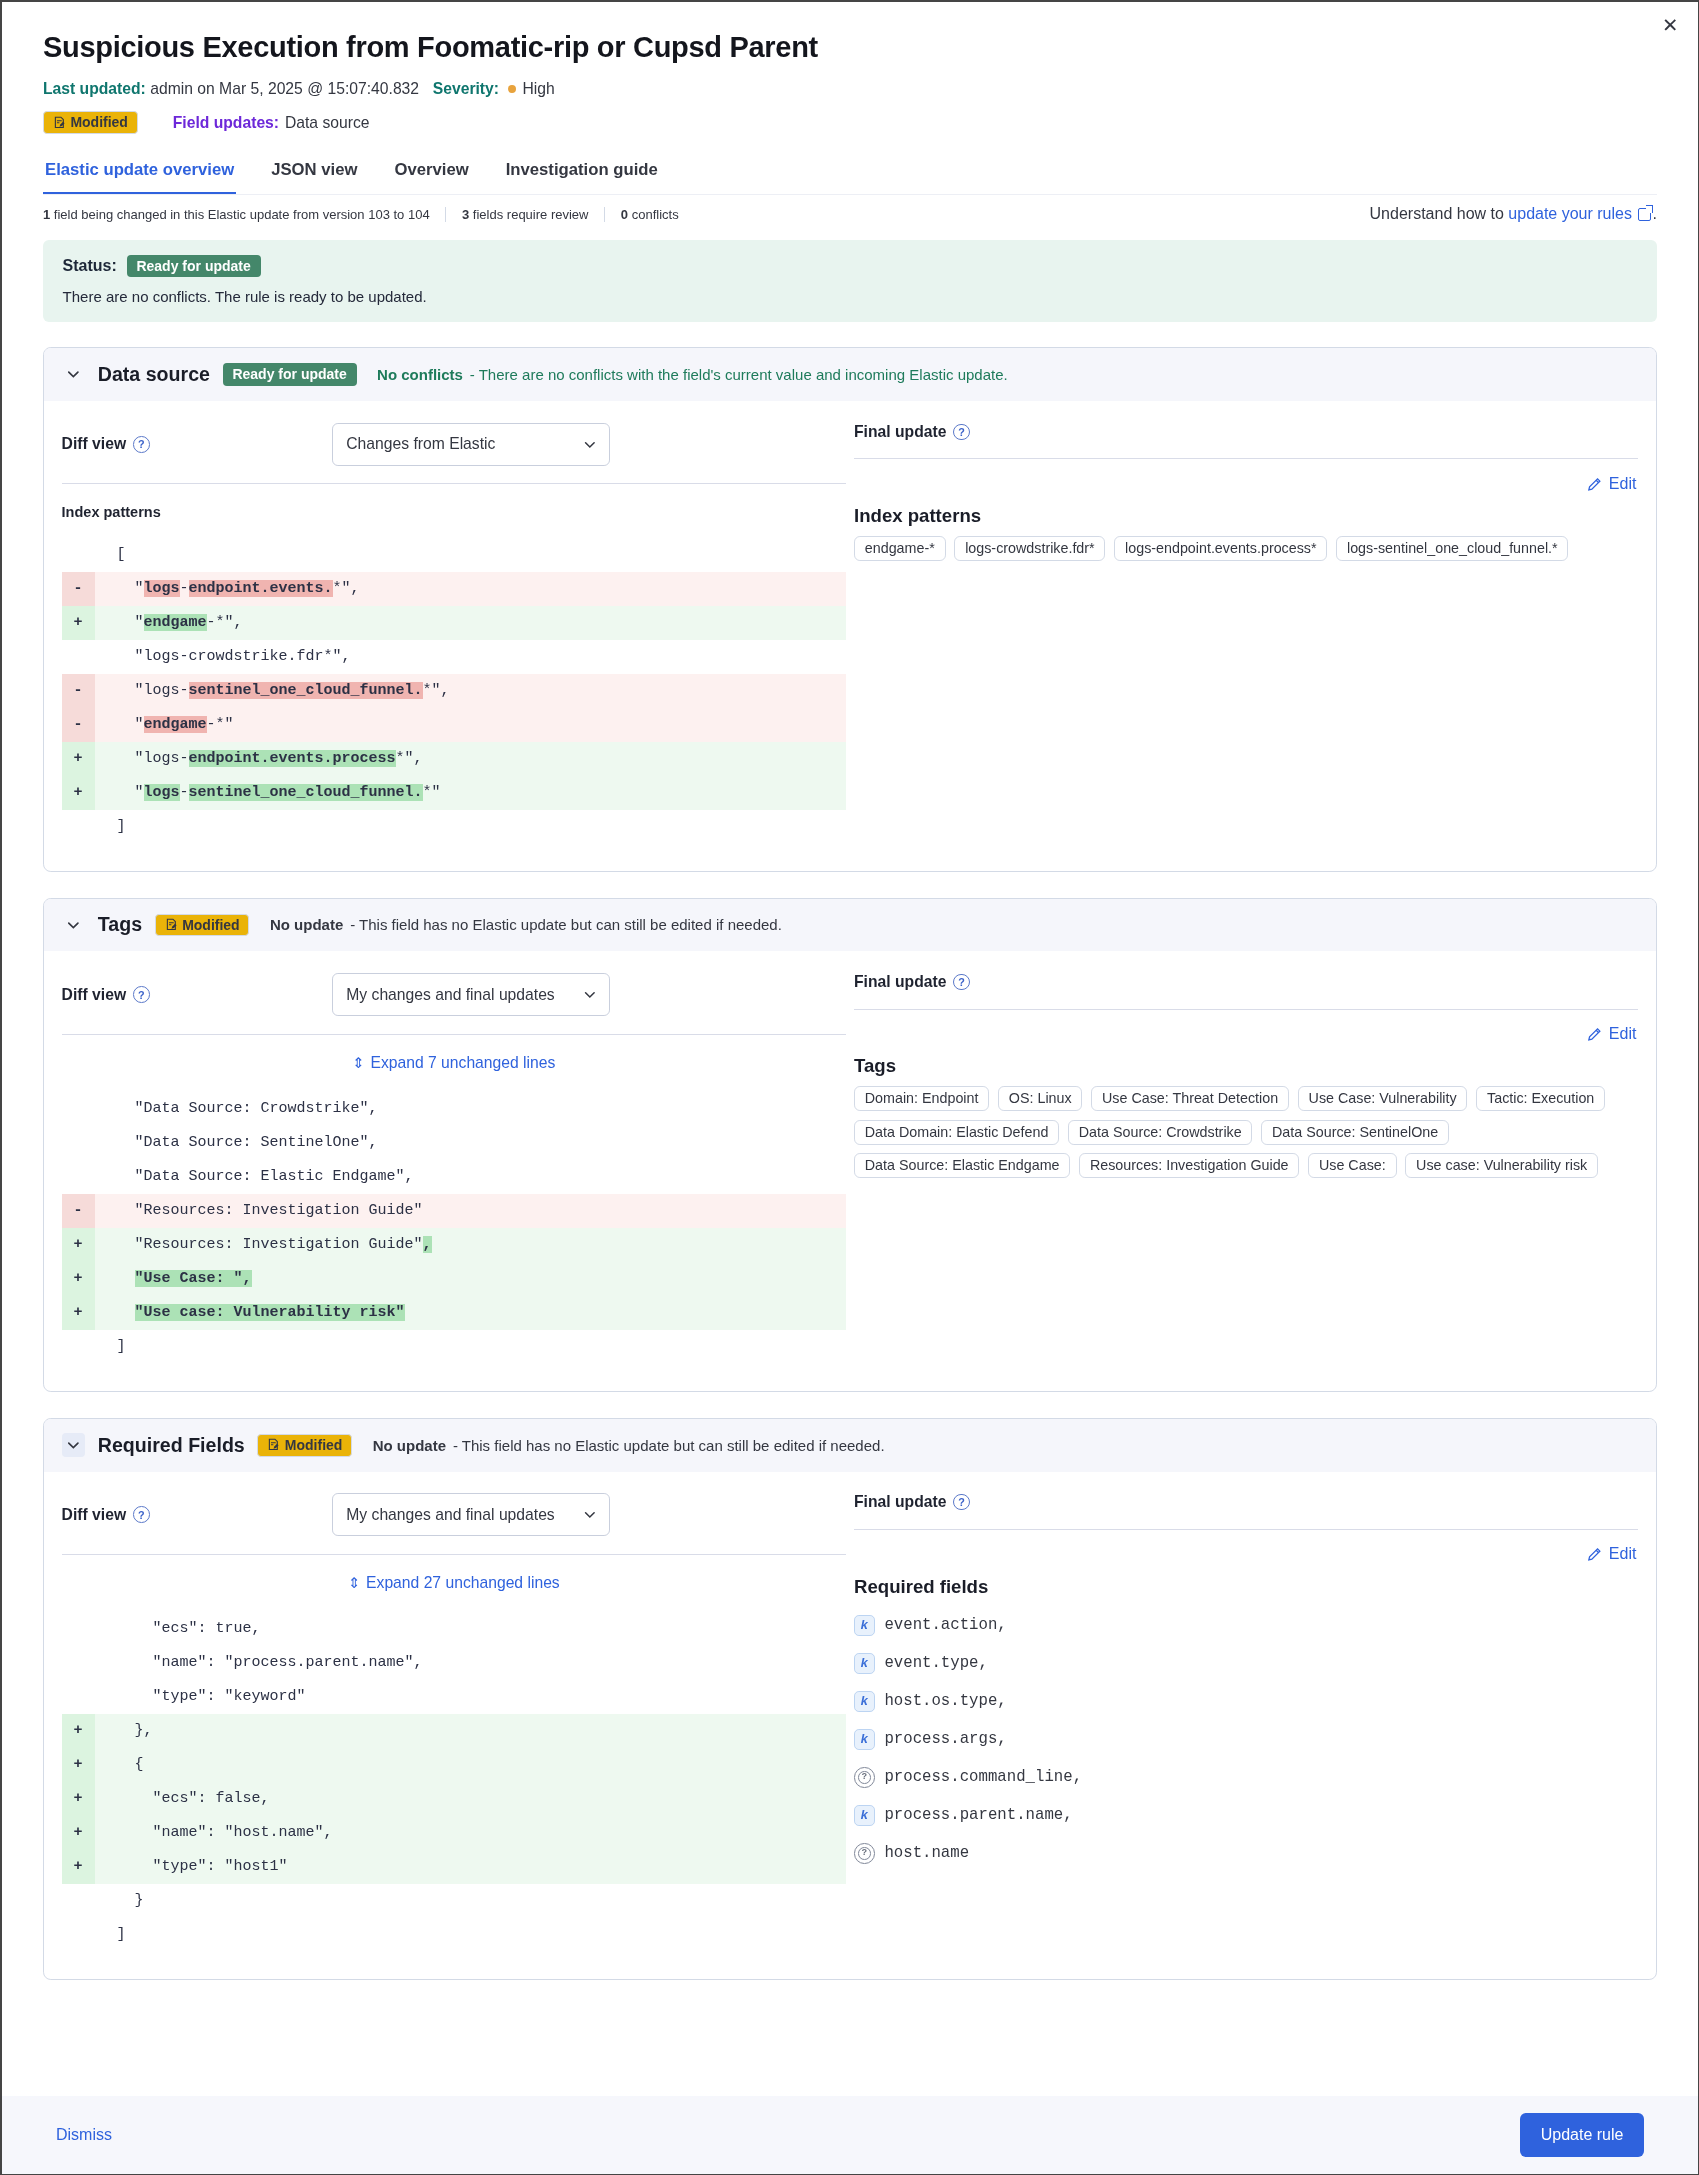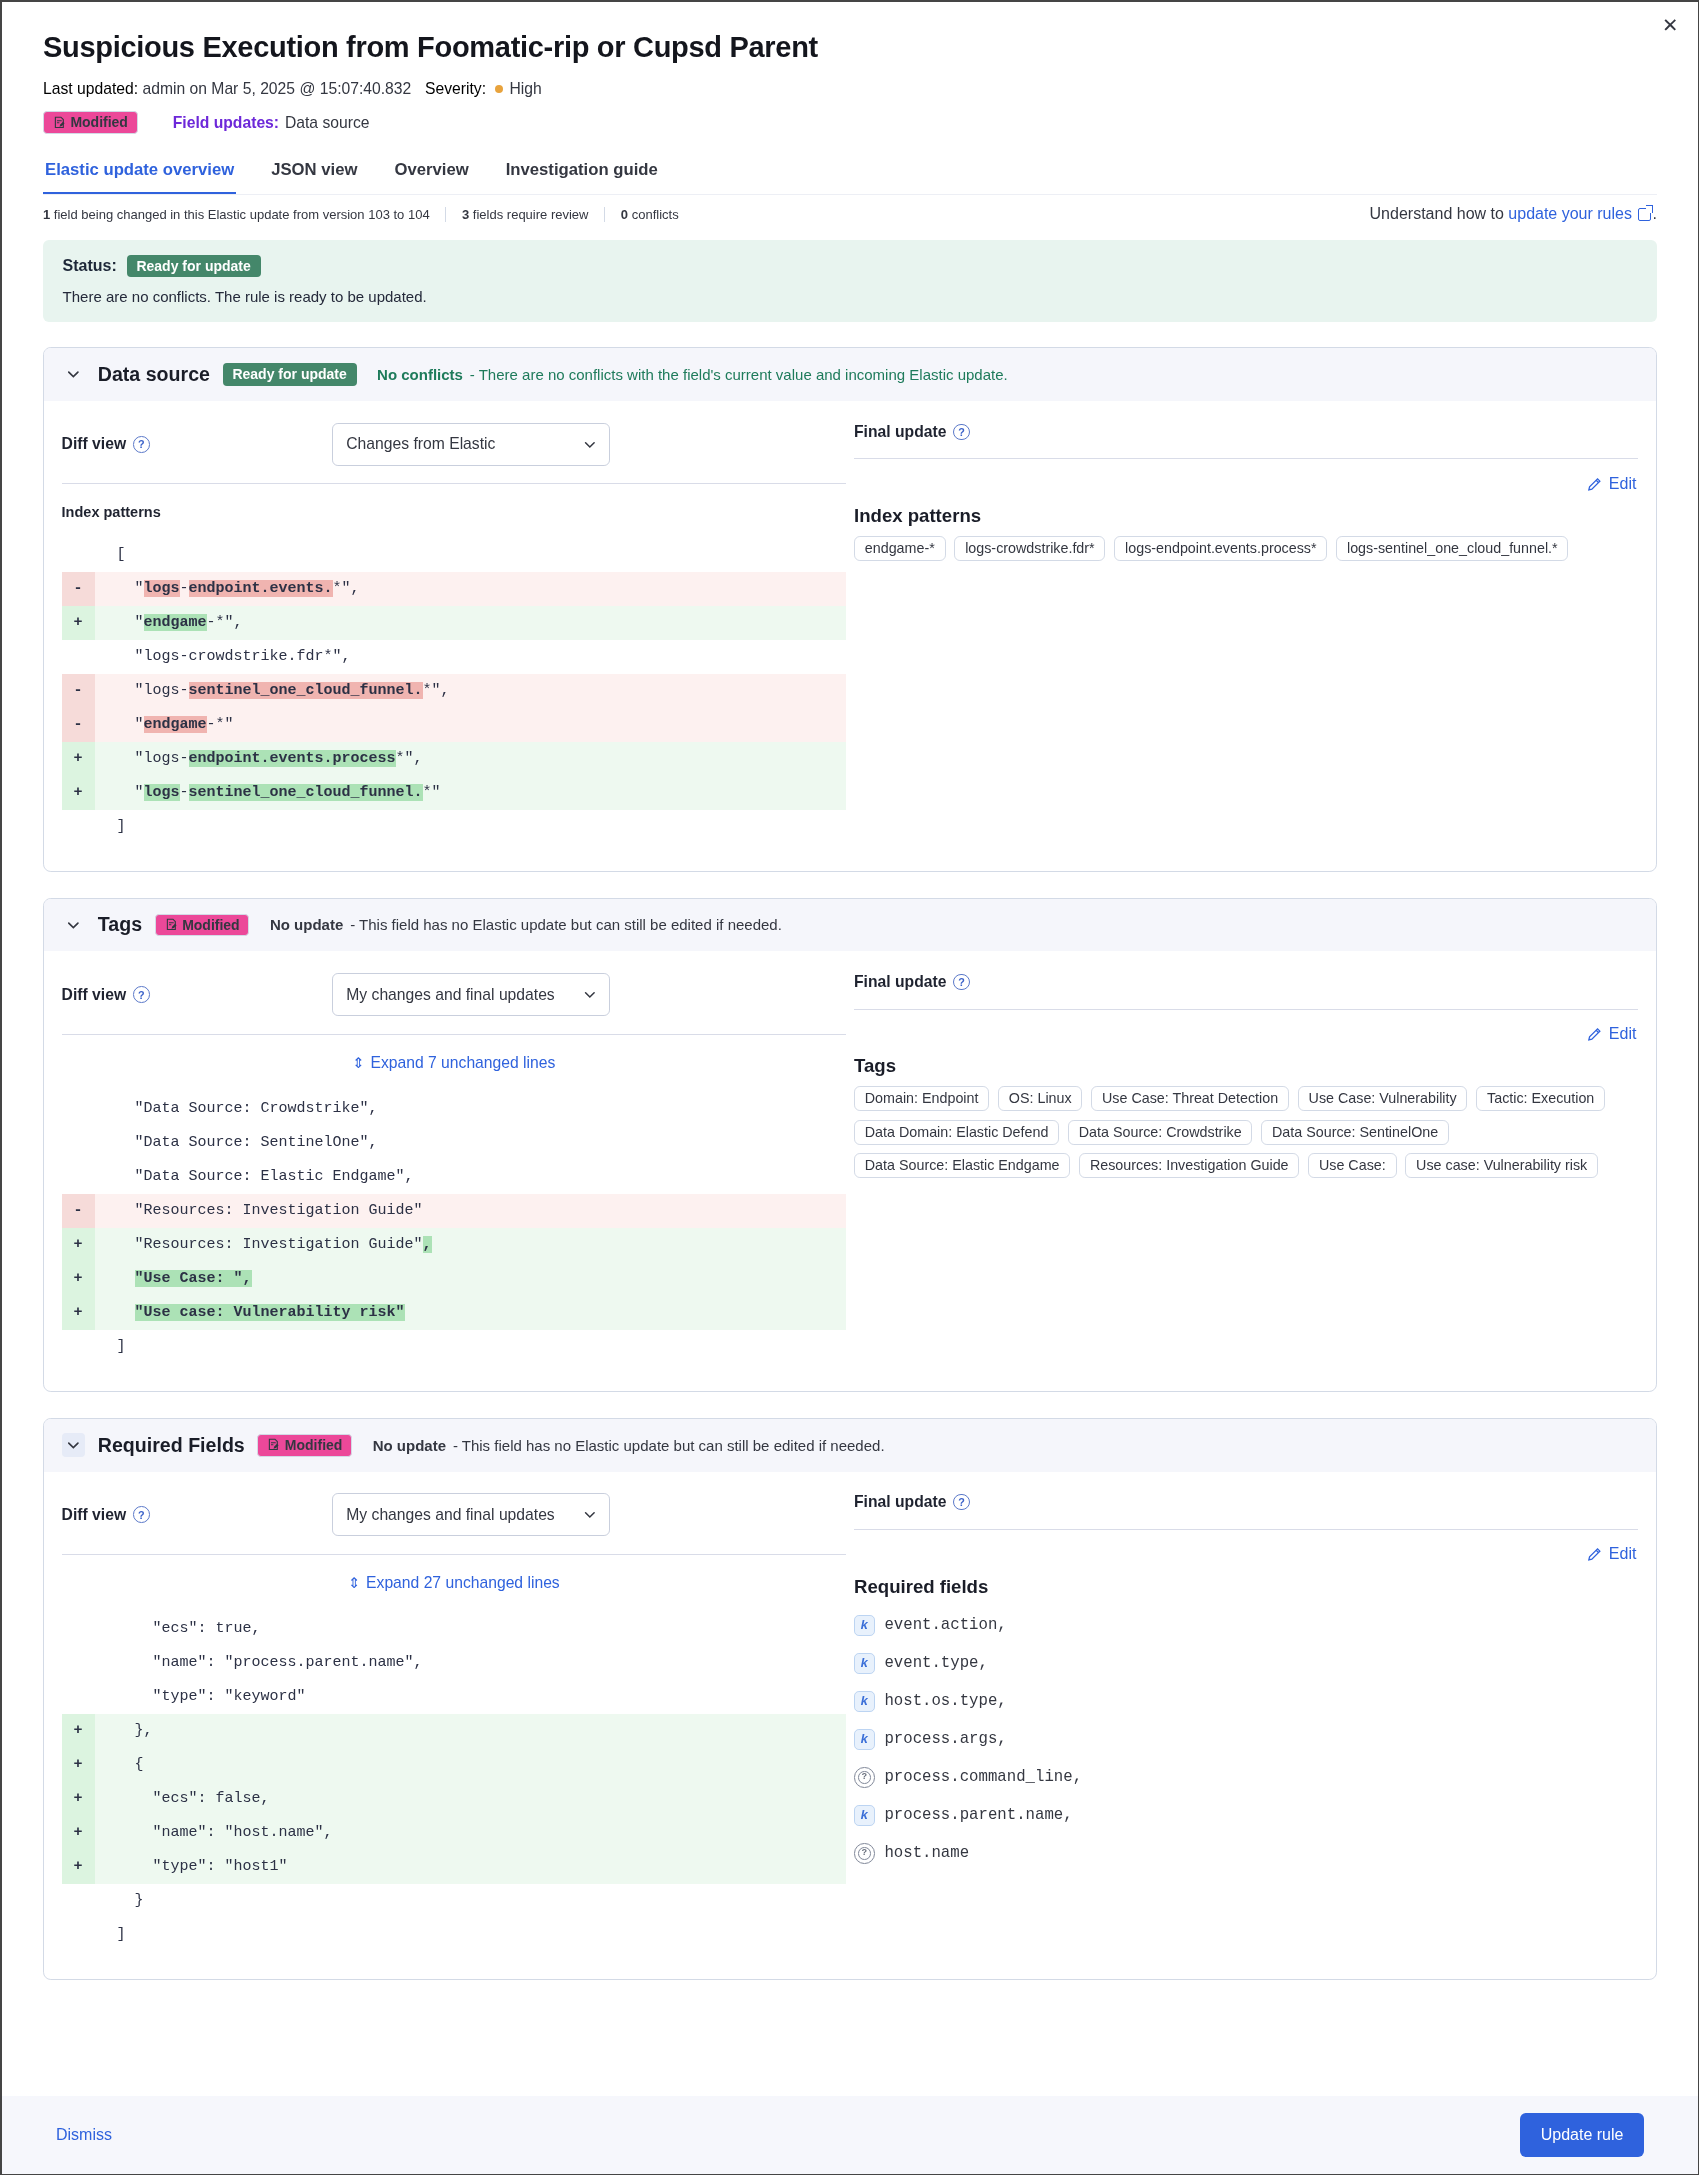--- a/index.html
+++ b/index.html
@@ -11,26 +11,26 @@
     overflow:hidden;
   }
   .page { display:flex; flex-direction:column; height:100%; position:relative; }
   .content { padding:0 41px; flex:1; }
 
   
   .close-btn { position:absolute; top:13.7px; right:19.6px; font-size:19.6px; color:#343741;
     background:none; border:none; cursor:pointer; line-height:1; }
   h1.title { font-size:29px; font-weight:700; color:#14161d; letter-spacing:-0.3px; padding-top:29px; }
   .meta-row { margin-top:15.7px; font-size:15.7px; display:flex; align-items:center; }
-  .meta-row b { font-weight:400; color:#000000; }
+  .meta-row b { font-weight:700; color:#0f766e; }
   .meta-row .gap { width:13.7px; }
   .sev-dot { width:7.8px; height:7.8px; border-radius:50%; background:#E8A33D; display:inline-block; margin:0 6.9px 0 8.8px; }
   .badge-row { margin-top:13.7px; display:flex; align-items:center; font-size:15.7px; }
   .modified-badge { display:inline-flex; align-items:center; gap:4.9px; border:1px solid #d3dae6;
-    border-radius:3.9px; padding:2px 8.8px 2.9px; font-size:14px; font-weight:600; color:#343741; background:#ec4899; }
+    border-radius:3.9px; padding:2px 8.8px 2.9px; font-size:14px; font-weight:600; color:#343741; background:#eab308; }
   .modified-badge svg { width:12.7px; height:12.7px; }
   .badge-row b { margin-left:35px; font-weight:700; color:#6d28d9; }
   .badge-row .val { margin-left:5.9px; }
 
   
   .tabs { display:flex; gap:33px; margin-top:25.5px; border-bottom:1px solid #edeff5; }
   .tab { font-size:16.7px; font-weight:600; color:#343741; padding:0 2px 11.8px; border:none; background:none;
     cursor:pointer; border-bottom:2.9px solid transparent; font-family:inherit; }
   .tab.active { color:#2F62DD; border-bottom-color:#2F62DD; }
 

